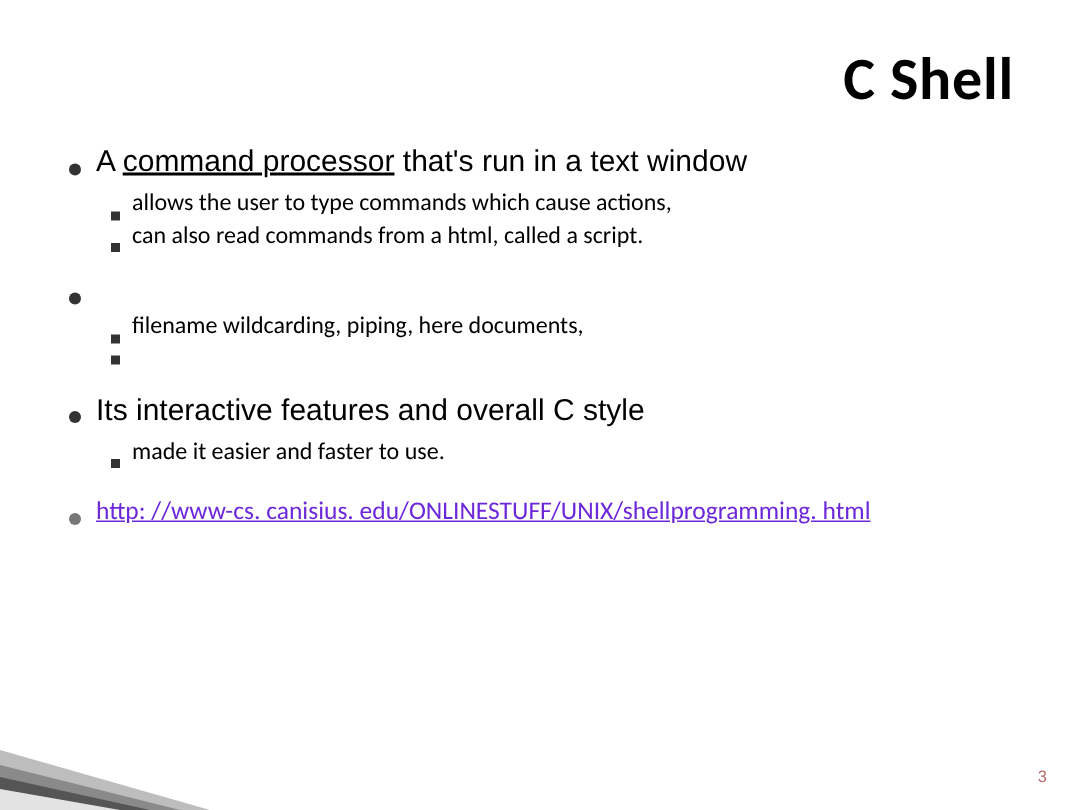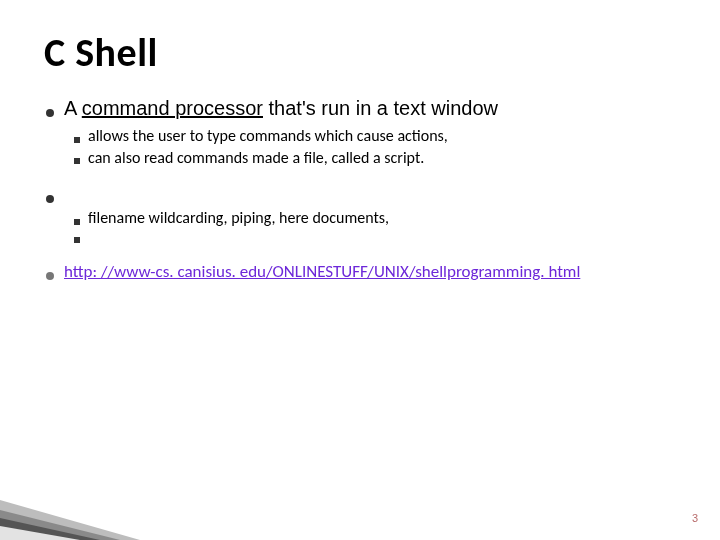--- a/index.html
+++ b/index.html
@@ -1,26 +1,26 @@
 <!DOCTYPE html>
 <html><head>
 <meta charset="utf-8">
 <style>
   * { margin: 0; padding: 0; box-sizing: border-box; }
   html, body { width: 720px; height: 540px; background: #fff; font-family: "Trebuchet MS", "Segoe UI", sans-serif; color: #000; position: relative; overflow: hidden; }
   .slide { width: 720px; height: 540px; position: relative; padding: 28px 44px 0 44px; }
-  .title { font-size: 40px; font-weight: 700; letter-spacing: 0.5px; margin-bottom: 18px; font-family: "Calibri", "Trebuchet MS", sans-serif; }
+  .title { font-size: 40px; font-weight: 700; letter-spacing: 0.5px; margin-bottom: 18px; font-family: "Calibri", "Trebuchet MS", sans-serif; text-align: right; }
   .content { padding-left: 2px; }
   .level1 { list-style: none; margin: 0 0 18px 0; }
   .level1-row { display: flex; align-items: center; gap: 10px; font-size: 20px; line-height: 1.3; }
   .dot { width: 8px; height: 8px; border-radius: 50%; background: #333; margin-top: 9px; flex-shrink: 0; }
   .level1-text { font-family: Verdana, Geneva, sans-serif; }
   .underline { text-decoration: underline; }
   .level2 { list-style: none; margin: 4px 0 0 28px; }
-  .level2-row { display: flex; align-items: center; gap: 8px; font-size: 16px; line-height: 1.35; font-family: "Calibri", "Trebuchet MS", sans-serif; }
+  .level2-row { display: flex; align-items: flex-end; gap: 8px; font-size: 16px; line-height: 1.35; font-family: "Calibri", "Trebuchet MS", sans-serif; }
   .sq { width: 6px; height: 6px; background: #333; margin-top: 8px; flex-shrink: 0; }
   .link-line .level1-text { color: #6d28d9; text-decoration: underline; font-family: "Calibri", "Trebuchet MS", sans-serif; font-size: 17px; }
   .link-line .dot { background: #777; }
   .pagenum { position: absolute; bottom: 16px; right: 22px; font-size: 11px; color: #b86b6b; font-family: Verdana, sans-serif; }
   .corner { position: absolute; left: 0; bottom: 0; width: 140px; height: 80px; pointer-events: none; }
 </style>
 </head>
 <body>
 
 <div class="slide">
@@ -36,40 +36,54 @@
           <span>A </span><span class="underline">command processor</span><span> that's run in a text window</span>
         </span>
       </div>
       <div class="level2">
         <div class="level2-row">
             <span class="sq"></span>
             <span>allows the user to type commands which cause actions,</span>
           </div>
         <div class="level2-row">
             <span class="sq"></span>
-            <span>can also read commands made a file, called a script.</span>
+            <span>can also read commands from a html, called a script.</span>
           </div>
       </div>
     </div>
 
     <div class="level1">
       <div class="level1-row">
         <span class="dot"></span>
       </div>
       <div class="level2">
         <div class="level2-row">
             <span class="sq"></span>
             <span>filename wildcarding, piping, here documents,</span>
           </div>
         <div class="level2-row">
             <span class="sq"></span>
           </div>
       </div>
     </div>
 
+    <div class="level1">
+      <div class="level1-row">
+        <span class="dot"></span>
+        <span class="level1-text">
+          <span>Its interactive features and overall C style</span>
+        </span>
+      </div>
+      <div class="level2">
+        <div class="level2-row">
+            <span class="sq"></span>
+            <span>made it easier and faster to use.</span>
+          </div>
+      </div>
+    </div>
 
     <div class="level1 link-line">
       <div class="level1-row">
         <span class="dot"></span>
         <a class="level1-text" href="#">http: //www-cs. canisius. edu/ONLINESTUFF/UNIX/shellprogramming. html</a>
       </div>
     </div>
 
   </div>
 

